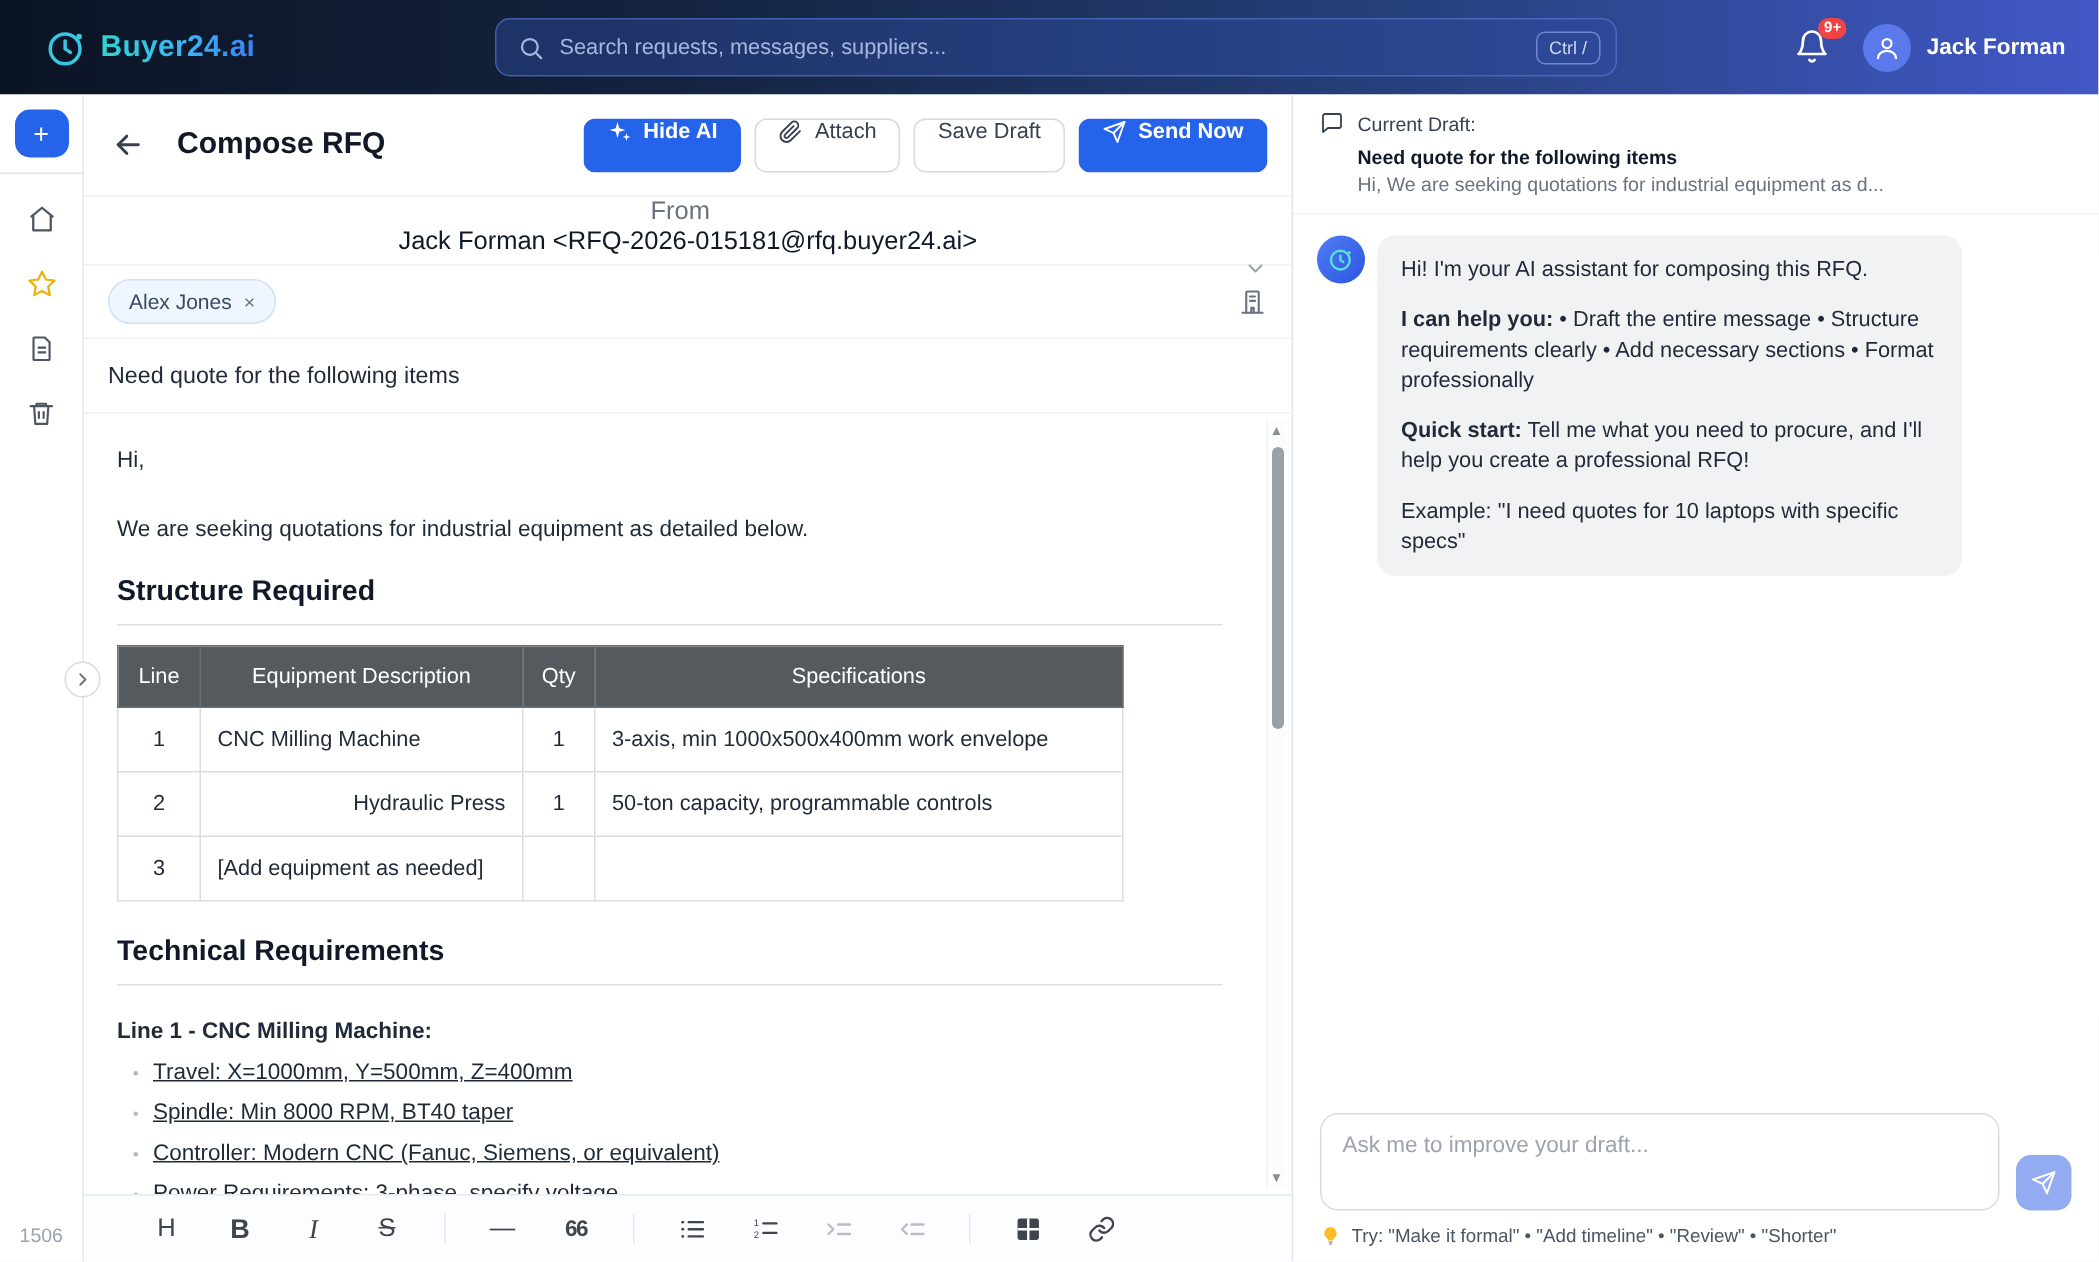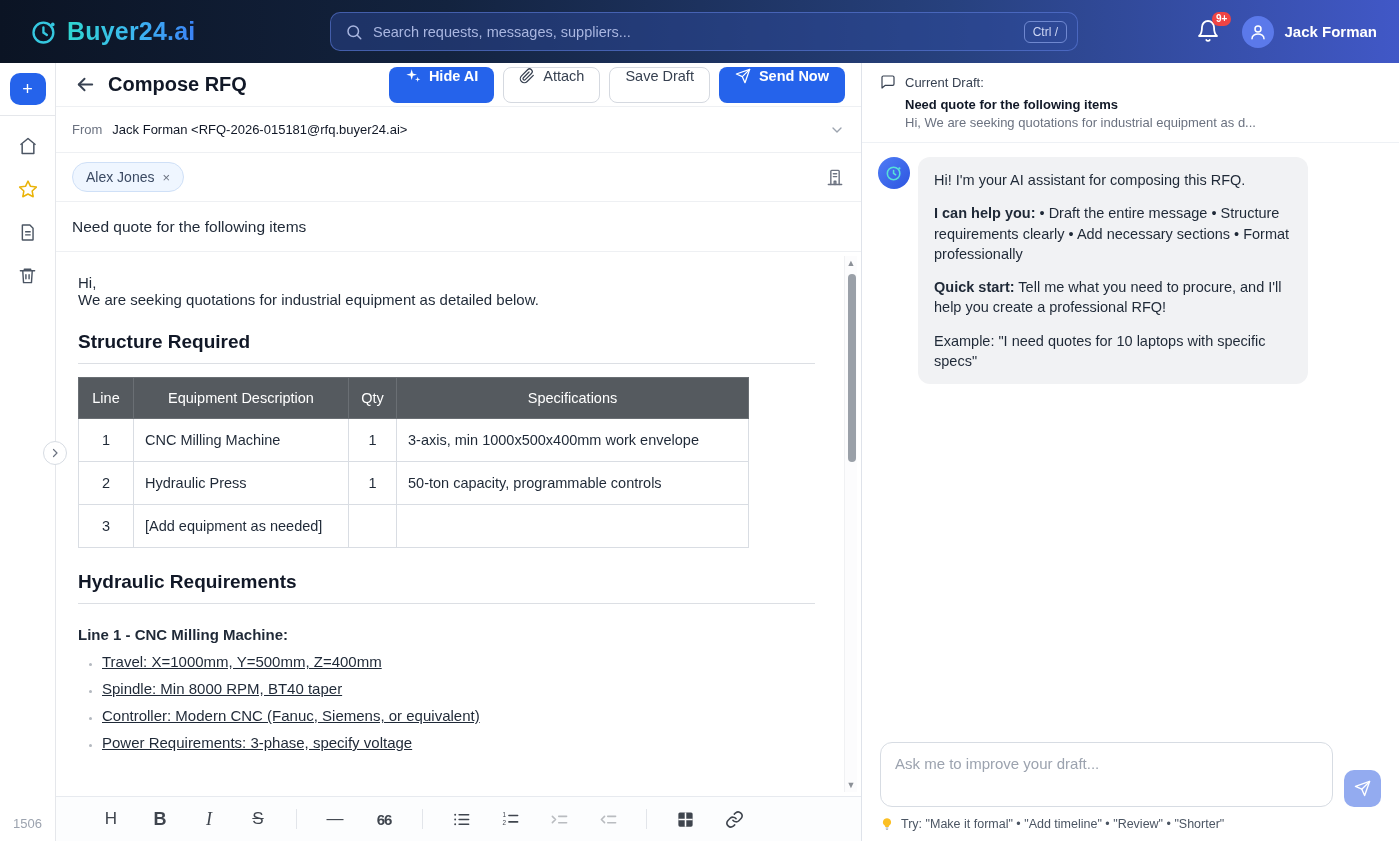--- a/index.html
+++ b/index.html
@@ -3,21 +3,21 @@
 <meta charset="utf-8">
 <style>
   * { box-sizing: border-box; margin: 0; padding: 0; }
   html,body { width:1399px; height:841px; overflow:hidden; }
   body { font-family:"Liberation Sans", sans-serif; background:#eef1f6; color:#1f2937; }
 
   
   .navbar { height:63px; display:flex; align-items:center; padding:0 22px 0 30px;
     background:linear-gradient(90deg,#0b1424 0%,#13233f 32%,#27417e 68%,#4158c7 100%); }
   .brand { display:flex; align-items:center; gap:9px; width:300px; }
-  .brand-text { font-size:25px; font-weight:bold; letter-spacing:.2px;
+  .brand-text { font-size:20px; font-weight:bold; letter-spacing:.2px;
     background:linear-gradient(90deg,#2fd6d0 0%,#3db5f2 55%,#3b82f6 100%);
     -webkit-background-clip:text; background-clip:text; color:transparent; }
   .search { width:748px; height:39px; display:flex; align-items:center; gap:10px;
     background:rgba(47,76,160,.45); border:1px solid rgba(99,130,226,.55); border-radius:10px;
     padding:0 10px 0 14px; }
   .search-placeholder { flex:1; font-size:14.5px; color:#a9b6e0; }
   .kbd { font-size:12px; color:#cdd6f4; border:1px solid rgba(148,170,240,.65); border-radius:6px;
     padding:3px 8px; }
   .nav-right { margin-left:auto; display:flex; align-items:center; gap:20px; }
   .bell-wrap { position:relative; width:26px; height:26px; }
@@ -40,46 +40,46 @@
   .rail-icons { display:flex; flex-direction:column; gap:19px; margin-top:18px; align-items:center; }
   .rail-btn { width:24px; height:24px; display:flex; align-items:center; justify-content:center; }
   .rail-toggle { position:absolute; right:-12px; top:378px; width:24px; height:24px; background:#fff;
     border:1px solid #d7dce3; border-radius:50%; display:flex; align-items:center; justify-content:center; }
   .rail-count { position:absolute; bottom:10px; left:0; width:100%; text-align:center;
     color:#9ca3af; font-size:13px; }
 
   
   .compose { width:806px; background:#fff; border-right:1px solid #dfe3ea; display:flex;
     flex-direction:column; }
-  .compose-header { height:44px; display:flex; align-items:center; gap:6px; padding:0 16px;
+  .compose-header { height:68px; display:flex; align-items:center; gap:16px; padding:0 16px;
     border-bottom:1px solid #eef0f3; }
   .back-btn { width:26px; height:26px; display:flex; align-items:center; justify-content:center; }
   .page-title { font-size:20px; font-weight:bold; color:#111827; margin-left:4px; }
   .header-actions { margin-left:auto; display:flex; gap:9px; }
   .btn { height:36px; border-radius:8px; font-size:14.5px; font-weight:bold; display:flex;
     align-items:flex-start; gap:8px; padding:0 15px; cursor:pointer; border:1px solid transparent; }
   .btn-primary { background:#2563eb; color:#fff; }
   .btn-outline { background:#fff; border-color:#d5d9e0; color:#374151; font-weight:normal; }
 
   .field-row { display:flex; align-items:center; padding:0 16px; border-bottom:1px solid #eef0f3; }
-  .from-row { height:46px; font-size:13px; }
+  .from-row { height:46px; font-size:17px;flex-direction:column; }
   .from-label { color:#6b7280; margin-right:10px; }
   .from-value { color:#111827; }
   .row-end { margin-left:auto; display:flex; align-items:center; }
   .recipient-row { height:49px; }
   .chip { display:inline-flex; align-items:center; gap:8px; background:#eff6ff;
     border:1px solid #cfe0f7; border-radius:999px; padding:6px 13px; font-size:14px; color:#3b4a63; }
   .chip-x { color:#6b7280; font-size:13px; cursor:pointer; }
   .subject-row { height:50px; font-size:15.5px; color:#1f2937; }
 
   
   .editor { position:relative; flex:1; overflow:hidden; padding:8px 46px 0 22px; }
   .doc { font-size:15px; color:#1f2937; }
   .doc .greet { margin-top:14px; }
-  .doc .intro { }
+  .doc .intro { margin-top:29px; }
   .doc h2 { font-size:19px; color:#111827; margin-top:23px; padding-bottom:10px;
     border-bottom:1px solid #dcdfe4; }
   .doc .line-head { font-weight:bold; font-size:15px; margin-top:22px; }
   .doc ul { margin:10px 0 0 24px; }
   .doc li { margin-bottom:10px; color:#1f2937;text-decoration:underline; }
   .doc li::marker { color:#b3b8bf; font-size:11px; }
   table.equip { border-collapse:collapse; margin-top:13px; font-size:14.5px; }
   table.equip th { background:#555a5f; color:#fff; font-weight:normal; text-align:center;
     padding:12px 8px; border:1px solid #6a6f74; }
   table.equip td { border:1px solid #d9dde3; padding:13px 11px; }
@@ -314,33 +314,33 @@
             </thead>
             <tbody>
               <tr>
                 <td style="text-align: center;">1</td>
                 <td style="text-align: left;">CNC Milling Machine</td>
                 <td style="text-align: center;">1</td>
                 <td style="text-align: left;">3-axis, min 1000x500x400mm work envelope</td>
               </tr>
               <tr>
                 <td style="text-align: center;">2</td>
-                <td style="text-align: left;">Hydraulic Press</td>
+                <td style="text-align: right;">Hydraulic Press</td>
                 <td style="text-align: center;">1</td>
                 <td style="text-align: left;">50-ton capacity, programmable controls</td>
               </tr>
               <tr>
                 <td style="text-align: center;">3</td>
                 <td style="text-align: left;">[Add equipment as needed]</td>
                 <td style="text-align: center;"></td>
                 <td style="text-align: left;"></td>
               </tr>
             </tbody>
           </table>
-        <h2>Hydraulic Requirements</h2>
+        <h2>Technical Requirements</h2>
         <p class="line-head">Line 1 - CNC Milling Machine:</p>
         <ul>
             <li>Travel: X=1000mm, Y=500mm, Z=400mm</li>
             <li>Spindle: Min 8000 RPM, BT40 taper</li>
             <li>Controller: Modern CNC (Fanuc, Siemens, or equivalent)</li>
             <li>Power Requirements: 3-phase, specify voltage</li>
           </ul>
       </div>
       <div class="scrollbar">
         <span class="sb-arrow">▲</span>

